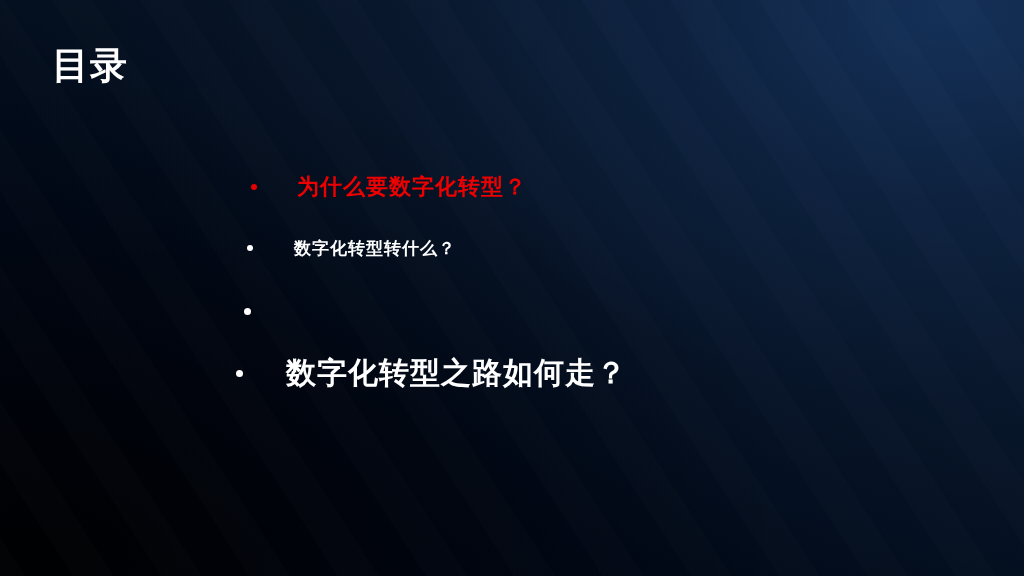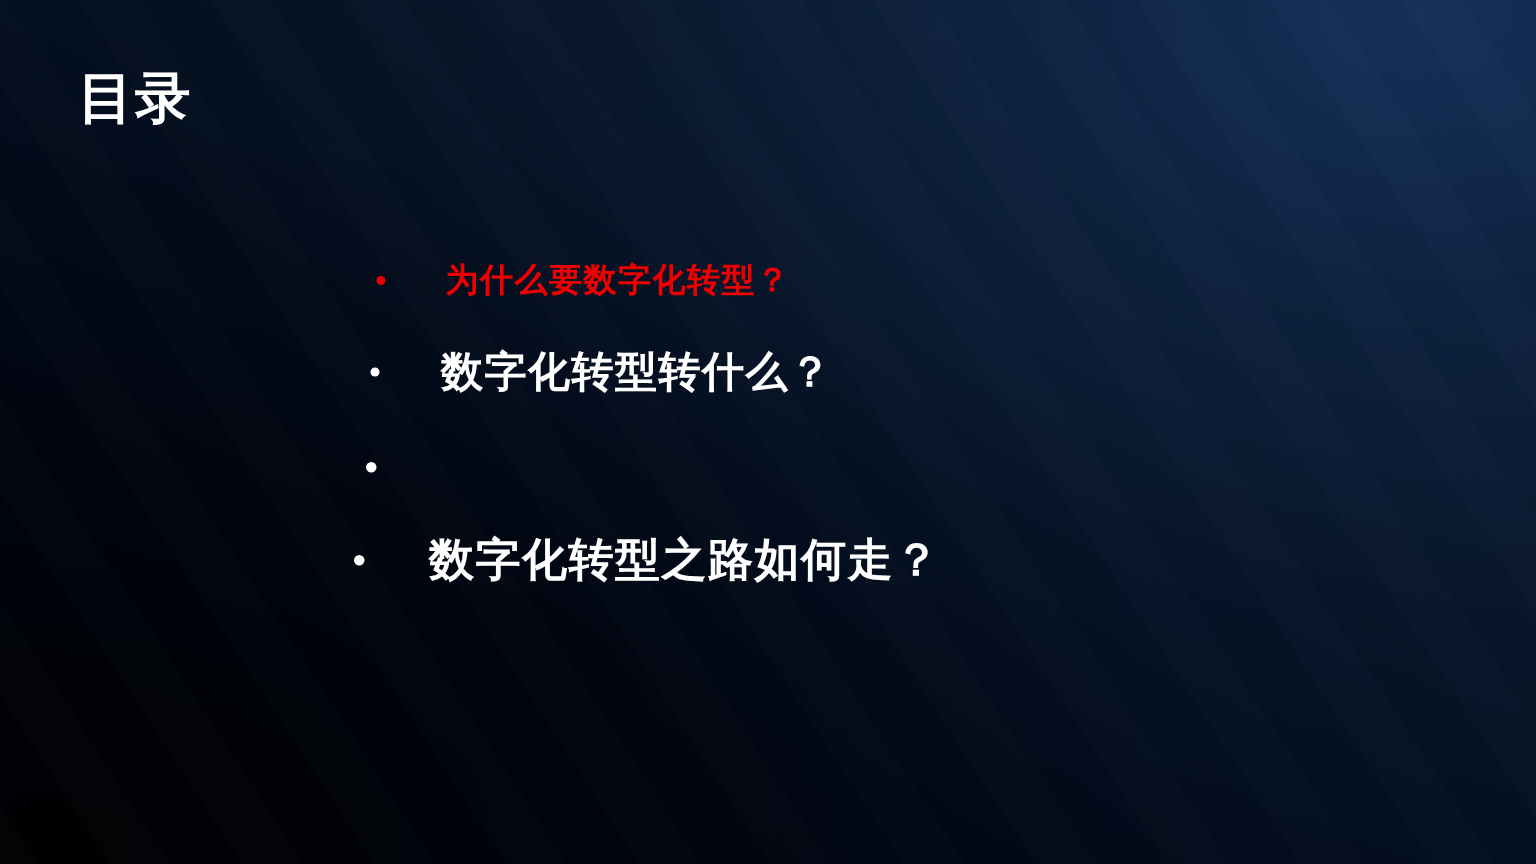--- a/index.html
+++ b/index.html
@@ -95,21 +95,21 @@
   }
 
   
   .row-1 { padding-left: 251px; height: 58px; }
   .row-1 .toc-bullet { width: 6px; height: 6px; background: #e60000; margin-right: 40px; }
   .row-1 .toc-label { font-size: 22px; color: #ee0000; }
 
   
   .row-2 { padding-left: 247px; height: 64px; }
   .row-2 .toc-bullet { width: 6px; height: 6px; background: #ffffff; margin-right: 41px; }
-  .row-2 .toc-label { font-size: 28px; color: #ffffff; }
+  .row-2 .toc-label { font-size: 17px; color: #ffffff; }
 
   
   .row-3 { padding-left: 244px; height: 63px; }
   .row-3 .toc-bullet { width: 7px; height: 7px; background: #ffffff; margin-right: 42px; }
   .row-3 .toc-label { font-size: 25px; color: #ffffff; }
 
   
   .row-4 { padding-left: 236px; height: 60px; }
   .row-4 .toc-bullet { width: 7px; height: 7px; background: #ffffff; margin-right: 43px; }
   .row-4 .toc-label { font-size: 30px; color: #ffffff; }

